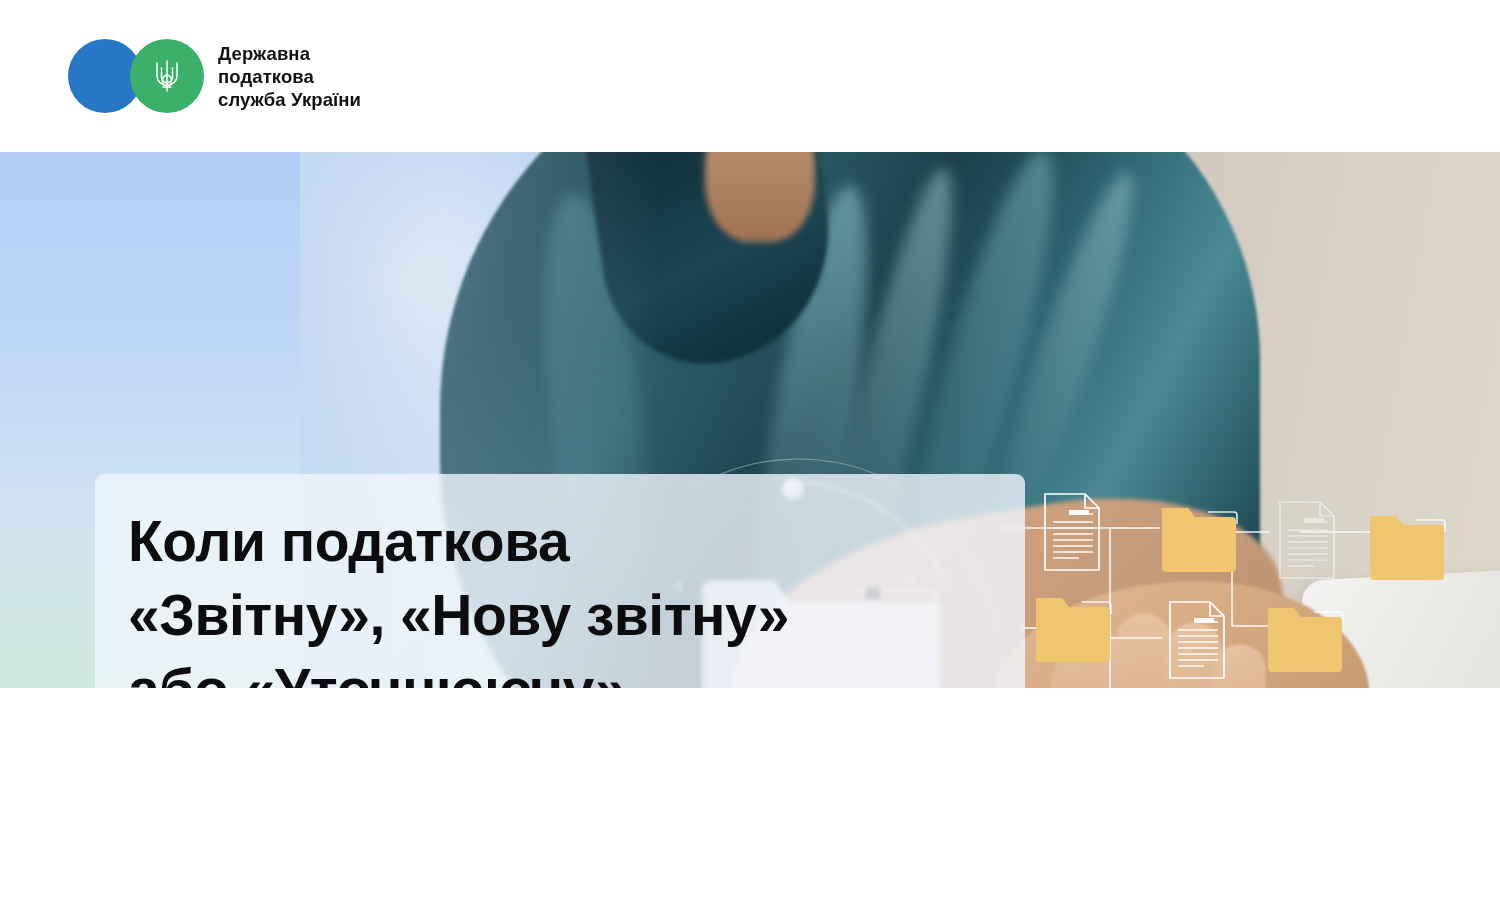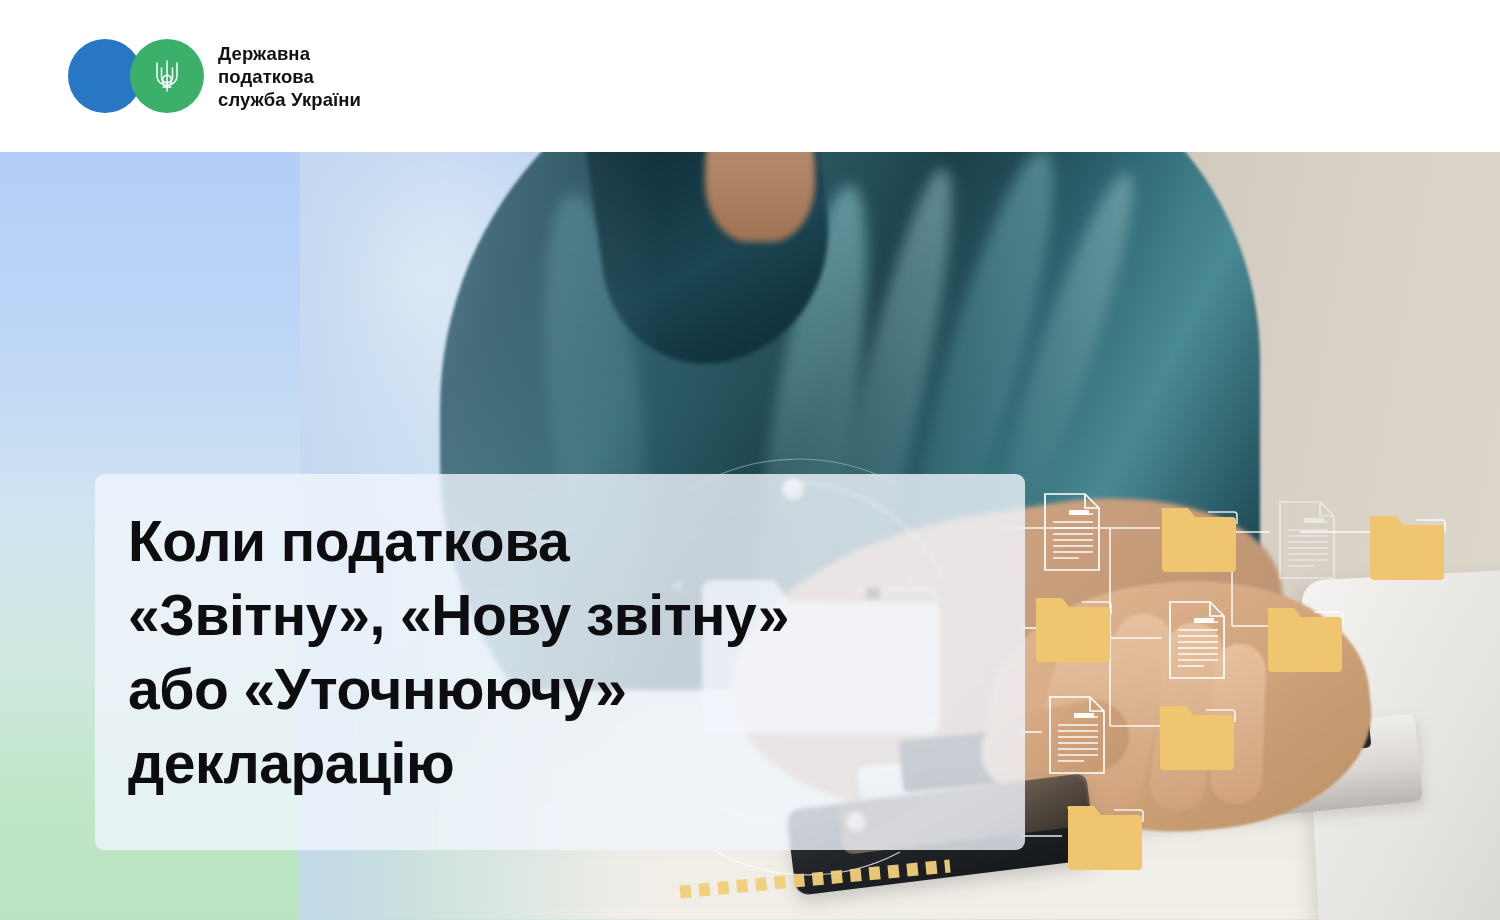--- a/index.html
+++ b/index.html
@@ -2,21 +2,21 @@
 <html lang="uk"><head>
 <meta charset="utf-8">
 <title>ДПС України</title>
 <style>
   html,body{margin:0;padding:0;}
   body{
     width:1500px;height:920px;overflow:hidden;
     font-family:"Liberation Sans","DejaVu Sans",sans-serif;
     background:#ffffff;
   }
-  .page{position:relative;width:1500px;height:920px;overflow:hidden;}
+  .page{position:relative;width:1500px;height:688px;overflow:hidden;}
 
   
   .header{
     position:absolute;left:0;top:0;width:1500px;height:152px;
     background:#ffffff;z-index:60;
     display:flex;align-items:center;
   }
   .logo{display:flex;align-items:center;margin-left:68px;}
   .logo-marks{position:relative;width:136px;height:74px;flex:none;}
   .circle-blue{

